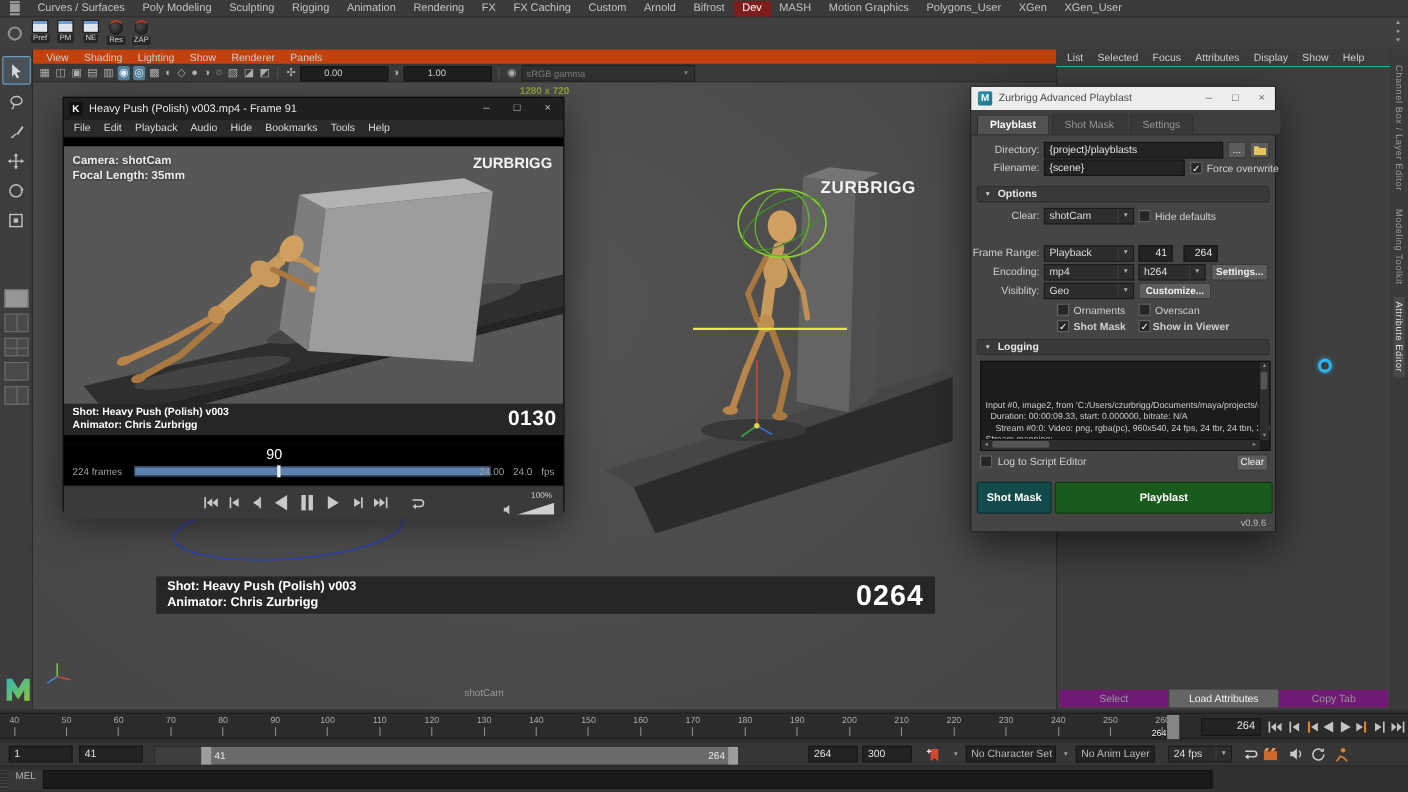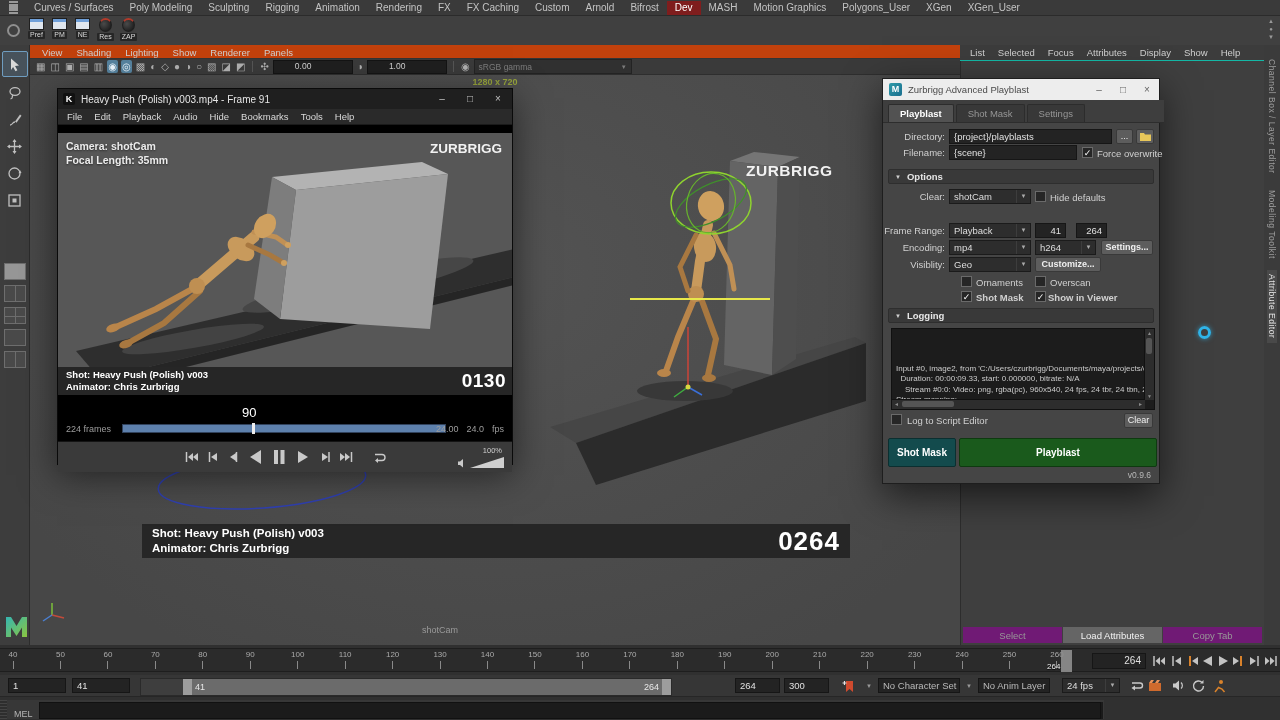--- a/index.html
+++ b/index.html
@@ -133,21 +133,21 @@
   
   #rangebar{left:0;top:675px;width:1280px;height:22px;background:#363636;border-bottom:1px solid #262626}
   #rngtrack{position:absolute;left:140px;top:3px;width:530px;height:16px;background:#3e3e3e;border:1px solid #2a2a2a}
   #rngbar{position:absolute;left:42px;top:0;right:0;bottom:0;background:#6b6b6b;display:flex;align-items:center}
   .rhandle{width:9px;height:100%;background:#9d9d9d}
   #rngbar .rl{font-size:9px;color:#e8e8e8;padding:0 3px}
   #rngbar .sp{flex:1}
   .ribtn{position:absolute;top:4px;display:flex;align-items:center;justify-content:center}
   .rcar{position:absolute;top:8px;font-size:6px;color:#999}
   
-  #cmdline{left:0;top:700px;width:1104px;height:19px;background:#373737;display:flex;align-items:flex-end}
+  #cmdline{left:0;top:700px;width:1104px;height:19px;background:#373737;display:flex;align-items:flex-start}
   #cmdline .grip{width:8px;height:100%;background:repeating-linear-gradient(#444 0 1px,#2e2e2e 1px 3px)}
   #cmdline .mel{width:34px;text-align:center;font-size:9px;color:#b5b5b5}
   #cmdline .inp{width:1140px;height:15px;background:#1b1b1b;border:1px solid #111}
   #cmdline .res{flex:1;height:15px;background:#262626;border:1px solid #1a1a1a;margin-right:1px}
   #cursor{left:1198px;top:326px;width:13px;height:13px;border:3px solid #2fb3e8;border-radius:50%;box-shadow:0 0 5px rgba(47,179,232,.7)}
   #mayalogo{left:4px;top:616px}
   svg{overflow:visible}
 </style>
 </head>
 <body>

